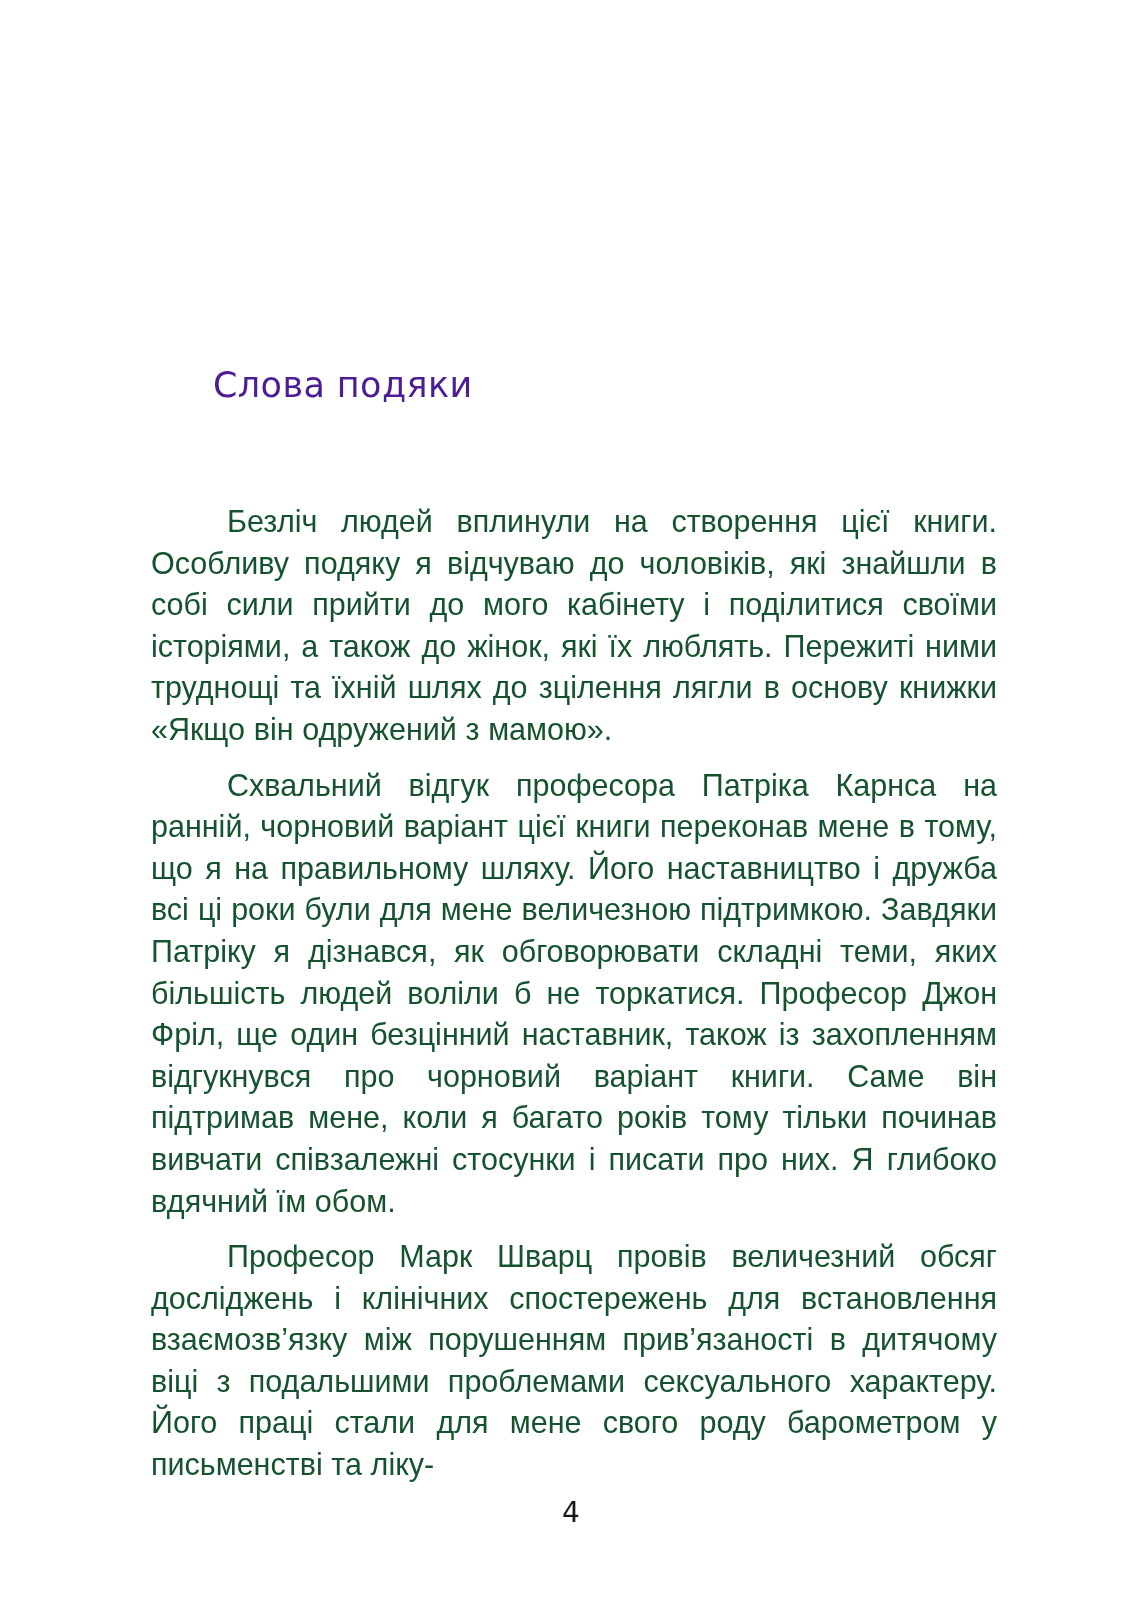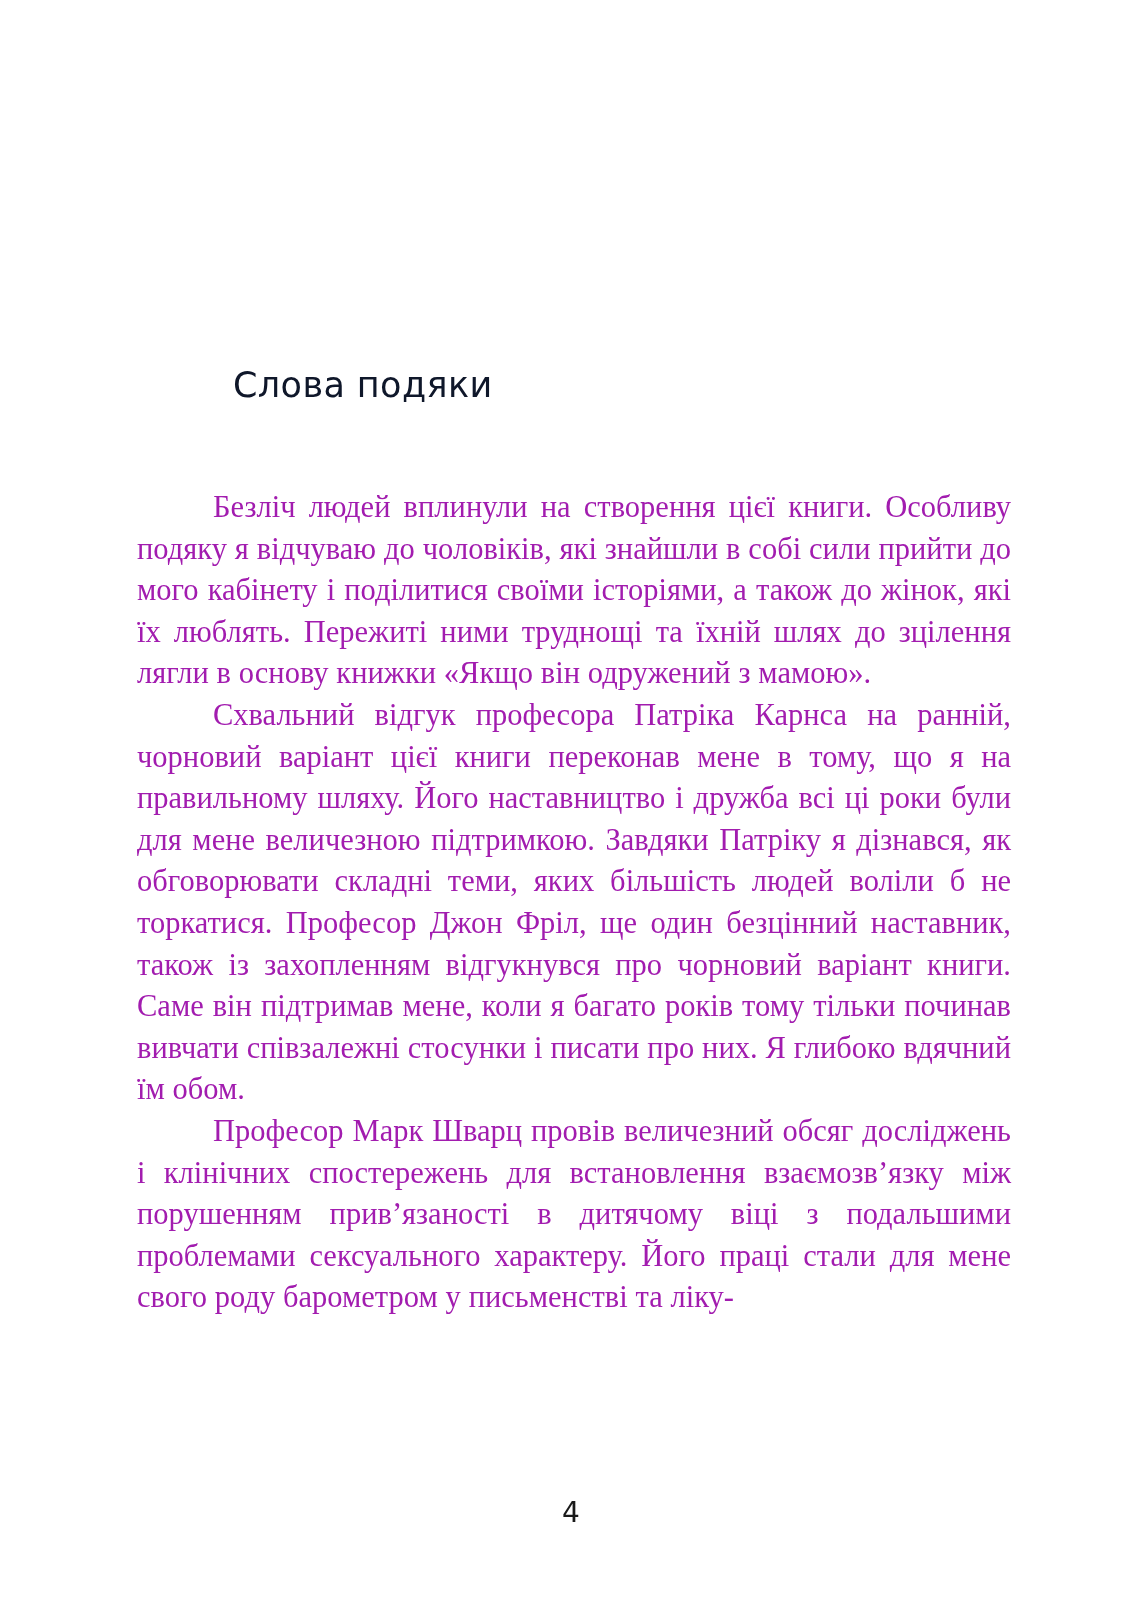--- a/index.html
+++ b/index.html
@@ -22,39 +22,38 @@
   .chapter-heading {
     position: absolute;
     left: 213px;
     top: 340px;
     width: 800px;
     font-family: "DejaVu Sans", "Liberation Sans", sans-serif;
     font-weight: 400;
     font-size: 35px;
     line-height: 44px;
     letter-spacing: 0.4px;
-    color: #0f172a;
+    color: #4c1d95;
     white-space: nowrap;
-    margin-left: 20px;
   }
 
   
   .text-column {
     position: absolute;
     left: 137px;
     top: 487px;
     width: 874px;
   }
 
   .body-paragraph {
-    margin: 0;
-    font-family: Liberation Serif, serif;
+    margin: 14px;
+    font-family: Liberation Sans, sans-serif;
     font-size: 30.5px;
     line-height: 41.6px;
-    color: #a21caf;
+    color: #14532d;
     text-align: justify;
     text-justify: inter-word;
     text-indent: 76px;
     word-spacing: 0.2px;
     hyphens: manual;
   }
 
   .body-paragraph + .body-paragraph {
     margin-top: 0;
   }

